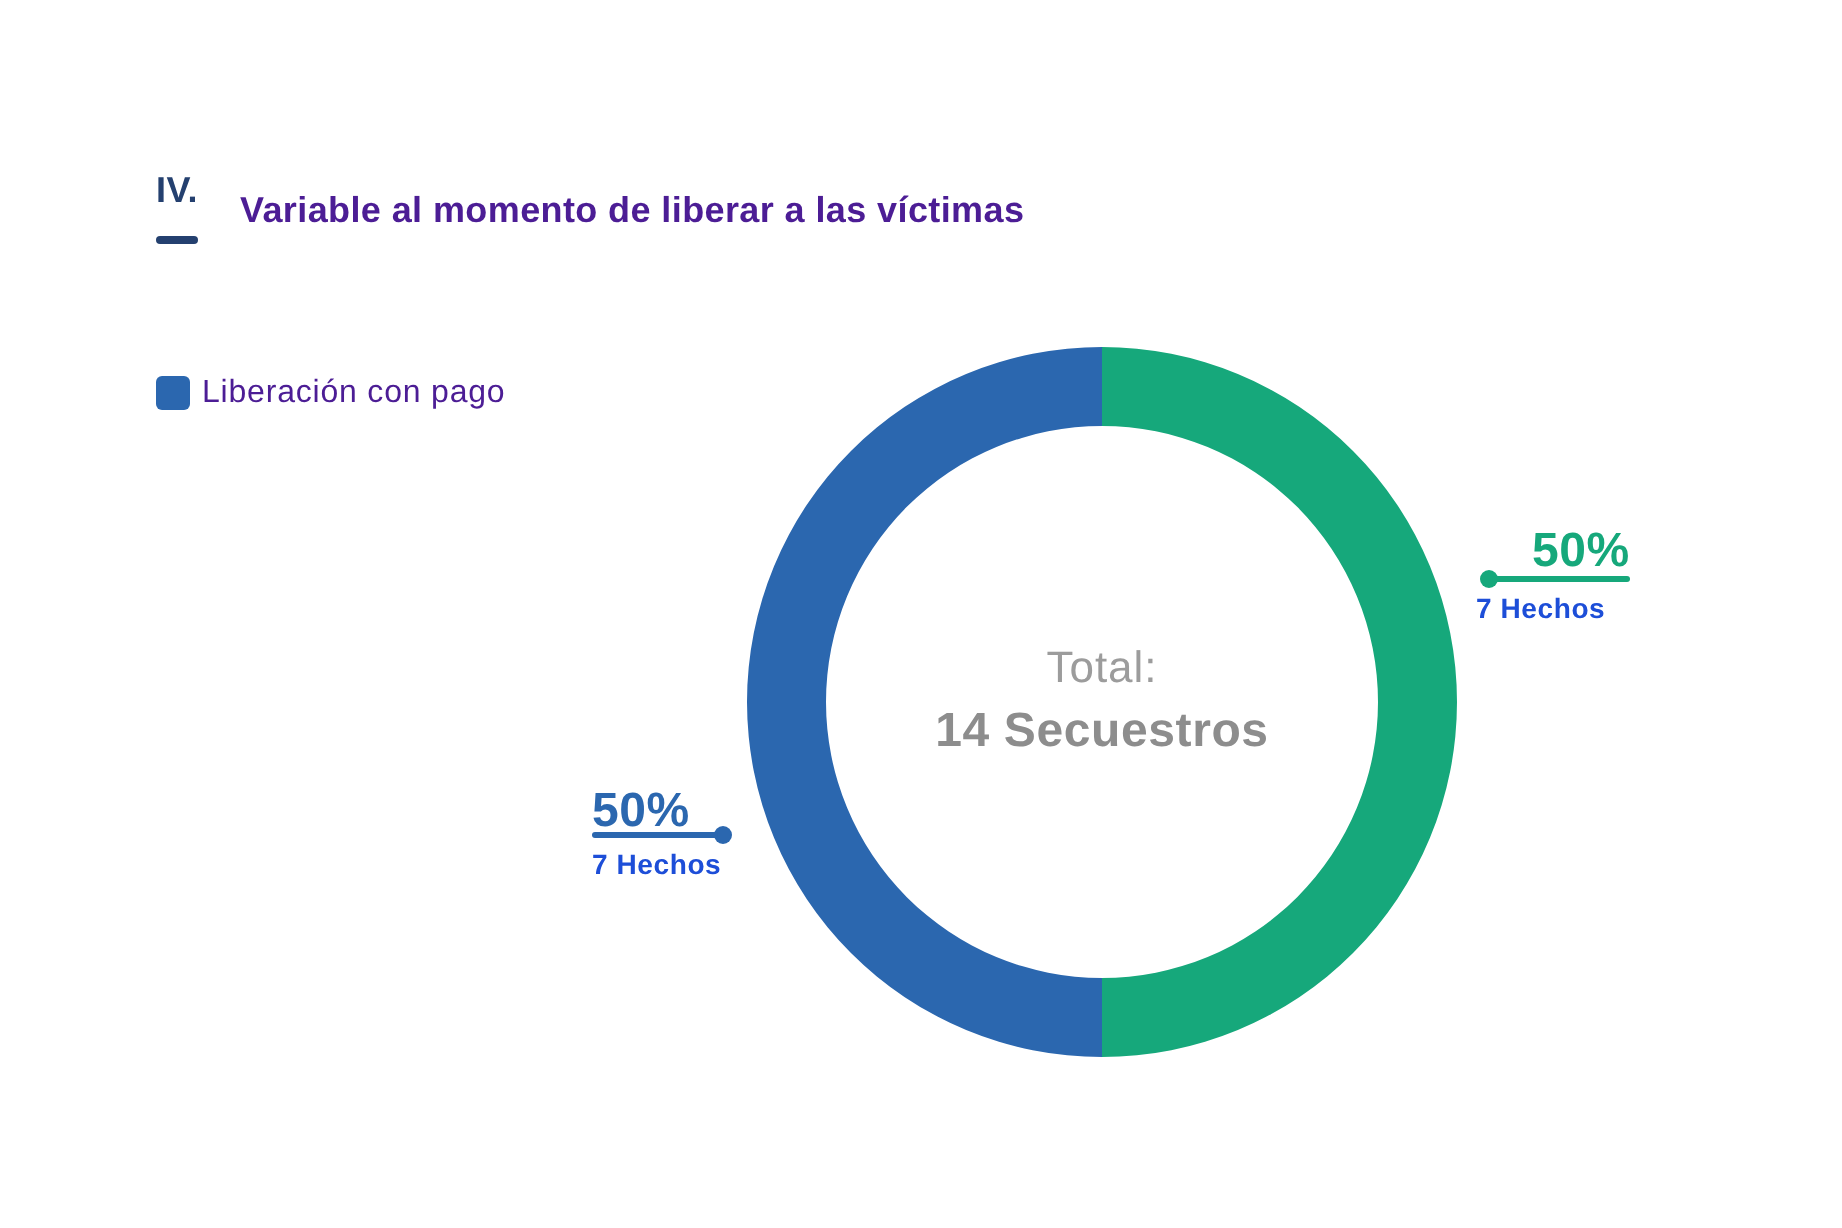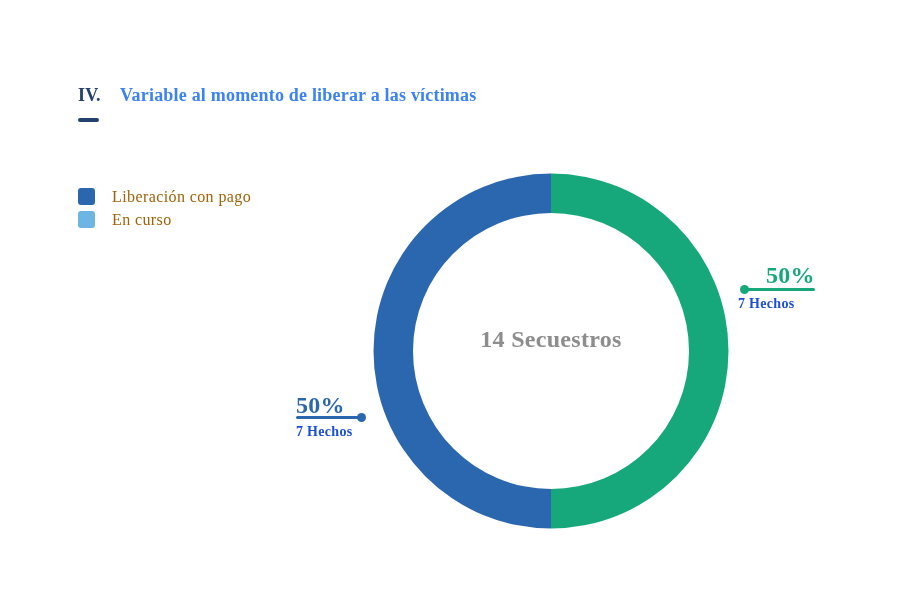--- a/index.html
+++ b/index.html
@@ -1,40 +1,40 @@
 <!DOCTYPE html>
 <html><head>
 <meta charset="utf-8">
 <style>
   html,body{margin:0;padding:0;background:#fff;}
   .page{
     position:relative;width:921px;height:614px;background:#ffffff;
-    font-family:Liberation Serif, serif;overflow:hidden;border-radius:19px;
+    font-family:Liberation Sans, sans-serif;overflow:hidden;border-radius:19px;
   }
   
   .numeral{
     position:absolute;left:78px;top:85px;
     font-size:18px;font-weight:bold;color:#24406f;letter-spacing:.2px;
   }
   .title{
-    position:absolute;left:120px;top:85px;margin:0;
-    font-size:18px;font-weight:bold;color:#3b82f6;letter-spacing:.2px;
+    position:absolute;left:120px;top:95px;margin:0;
+    font-size:18px;font-weight:bold;color:#4c1d95;letter-spacing:.2px;
   }
   .title-dash{
     position:absolute;left:78px;top:118px;width:21px;height:4px;
     background:#24406f;border-radius:2px;
   }
   
   .legend{
     position:absolute;left:78px;top:188px;
     display:flex;flex-direction:column;gap:6px;
   }
   .legend-item{display:flex;align-items:center;height:17px;}
   .swatch{width:17px;height:17px;border-radius:3px;flex:0 0 17px;}
-  .legend-label{margin-left:17px;font-size:16px;color:#a16207;letter-spacing:.4px;white-space:nowrap;}
+  .legend-label{margin-left:6px;font-size:16px;color:#4c1d95;letter-spacing:.4px;white-space:nowrap;}
   
   .donut{position:absolute;left:0;top:0;}
   .center-text{position:absolute;left:401px;top:321px;width:300px;text-align:center;}
   .center-label{font-size:22px;color:#9c9c9c;letter-spacing:.5px;}
   .center-value{font-size:24px;font-weight:bold;color:#8d8d8d;margin-top:5px;letter-spacing:.3px;text-align:center;}
   
   .co-percent{position:absolute;font-size:24px;font-weight:bold;letter-spacing:.3px;}
   .co-line{position:absolute;height:3px;border-radius:1.5px;}
   .co-dot{position:absolute;width:9px;height:9px;border-radius:50%;}
   .co-count{position:absolute;font-size:14px;font-weight:bold;color:#1d4ed8;letter-spacing:.3px;white-space:nowrap;}
@@ -54,32 +54,29 @@
 
   <span class="numeral">IV.</span>
   <h1 class="title">Variable al momento de liberar a las víctimas</h1>
   <div class="title-dash"></div>
 
   <div class="legend">
     <div class="legend-item">
       <span class="swatch" style="background-color: rgb(43, 103, 175);"></span>
       <span class="legend-label">Liberación con pago</span>
     </div>
-    <div class="legend-item">
-      <span class="swatch" style="background-color: rgb(109, 181, 226);"></span>
-      <span class="legend-label">En curso</span>
-    </div>
   </div>
 
   <svg id="donut" class="donut" width="921" height="614" viewBox="0 0 921 614">
       <path d="M 551.00 173.50 A 177.5 177.5 0 0 0 551.00 528.50 L 551.00 489.00 A 138 138 0 0 1 551.00 213.00 Z" fill="#2b67af"></path>
       <path d="M 551.00 528.50 A 177.5 177.5 0 0 0 551.00 173.50 L 551.00 213.00 A 138 138 0 0 1 551.00 489.00 Z" fill="#16a87b"></path>
     </svg>
 
   <div class="center-text">
+    <div class="center-label">Total:</div>
     <div class="center-value">14 Secuestros</div>
   </div>
 
   <div class="co-percent r-percent" style="color: rgb(22, 168, 123);">50%</div>
   <div class="co-dot r-dot" style="background-color: rgb(22, 168, 123);"></div>
   <div class="co-line r-line" style="background-color: rgb(22, 168, 123);"></div>
   <div class="co-count r-count">7 Hechos</div>
 
   <div class="co-percent l-percent" style="color: rgb(43, 103, 175);">50%</div>
   <div class="co-dot l-dot" style="background-color: rgb(43, 103, 175);"></div>

